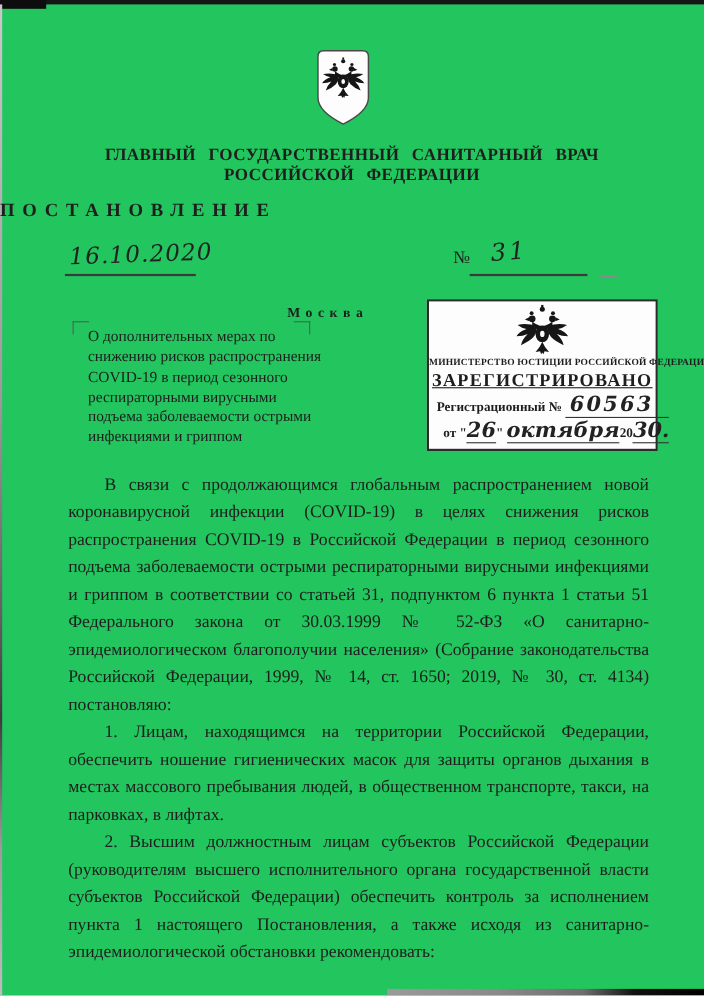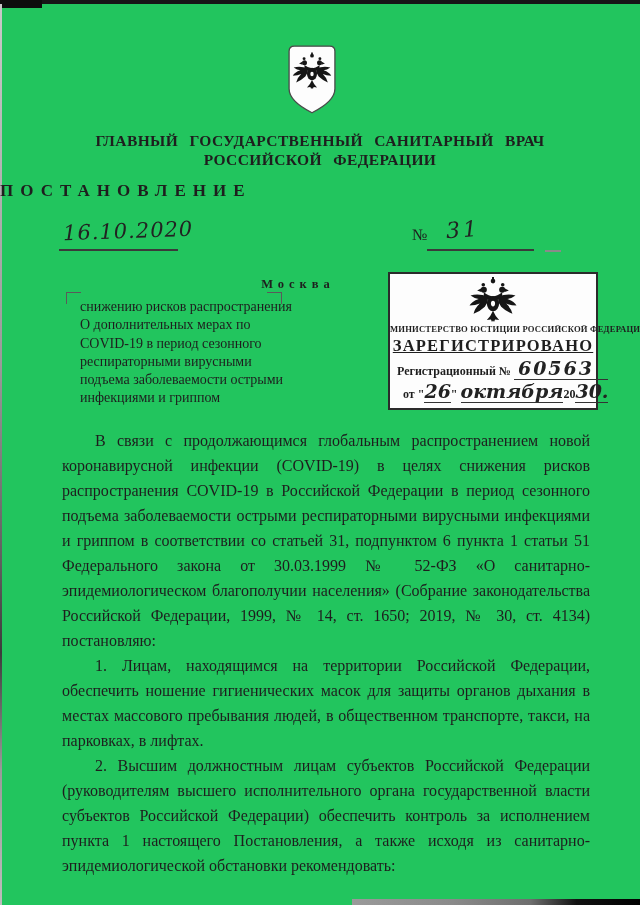--- a/index.html
+++ b/index.html
@@ -107,22 +107,22 @@
   <div class="u-date"></div>
   <div class="city">Москва</div>
   <div class="num-sign">№</div>
   <div class="hand-num handwriting">31</div>
   <div class="u-num"></div>
   <div class="u-num2"></div>
 
   <div class="mark-tl"></div>
   <div class="mark-tr"></div>
   <div class="subject">
+    <div>О дополнительных мерах по</div>
     <div>снижению рисков распространения</div>
-    <div>О дополнительных мерах по</div>
     <div>COVID-19 в период сезонного</div>
     <div>респираторными вирусными</div>
     <div>подъема заболеваемости острыми</div>
     <div>инфекциями и гриппом</div>
   </div>
 
   <div class="stamp">
     <svg class="stamp-eagle" width="56" height="46" viewBox="0 0 100 90">
       <use href="#eagle"></use>
     </svg>

